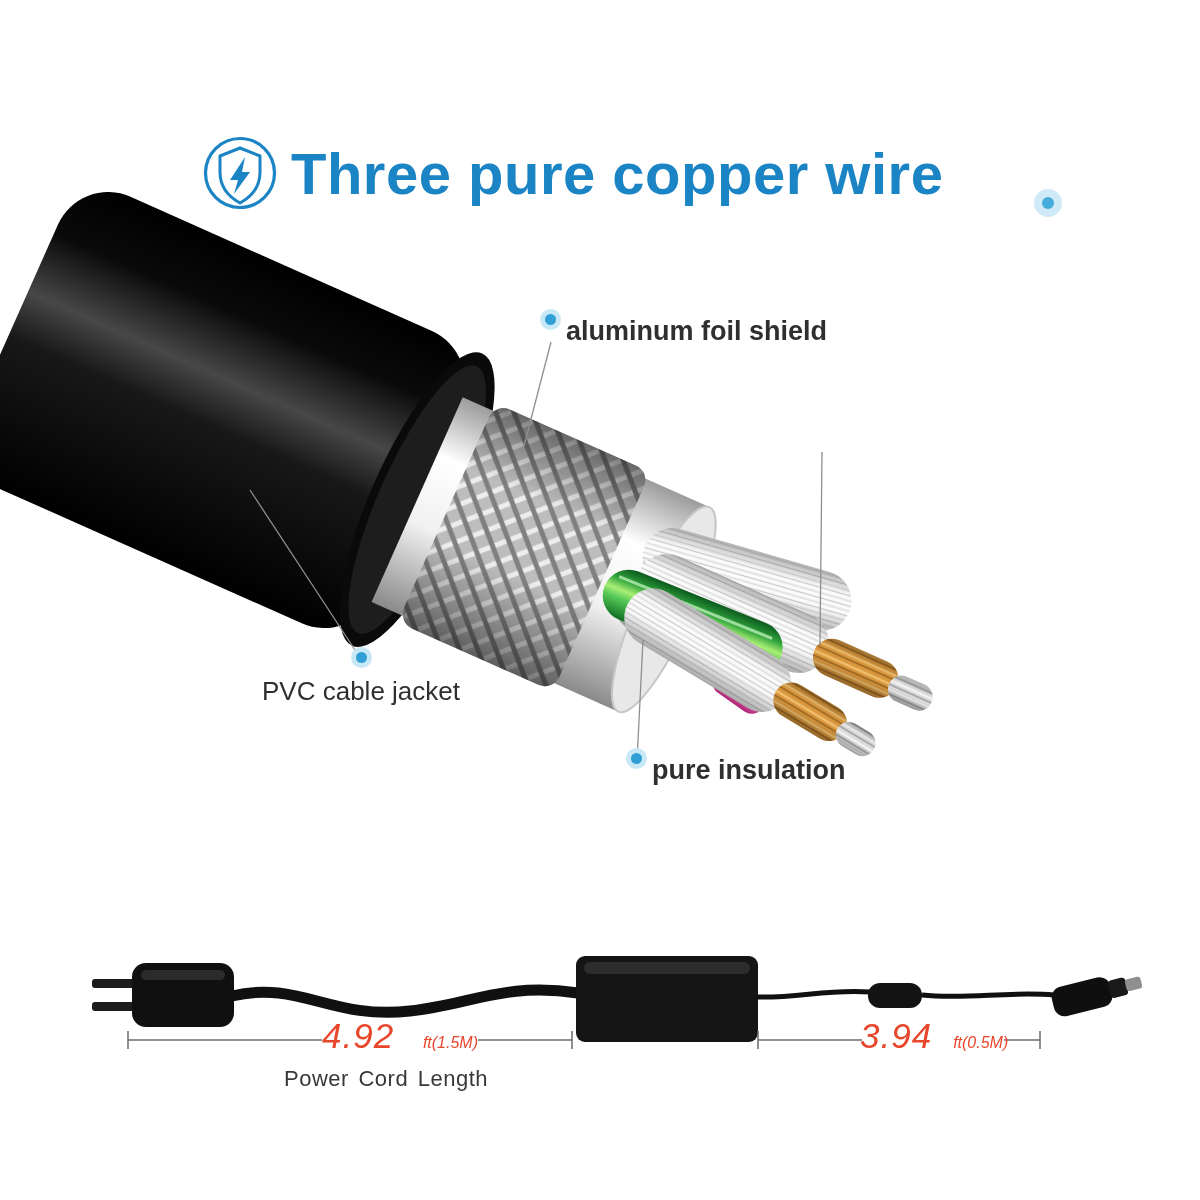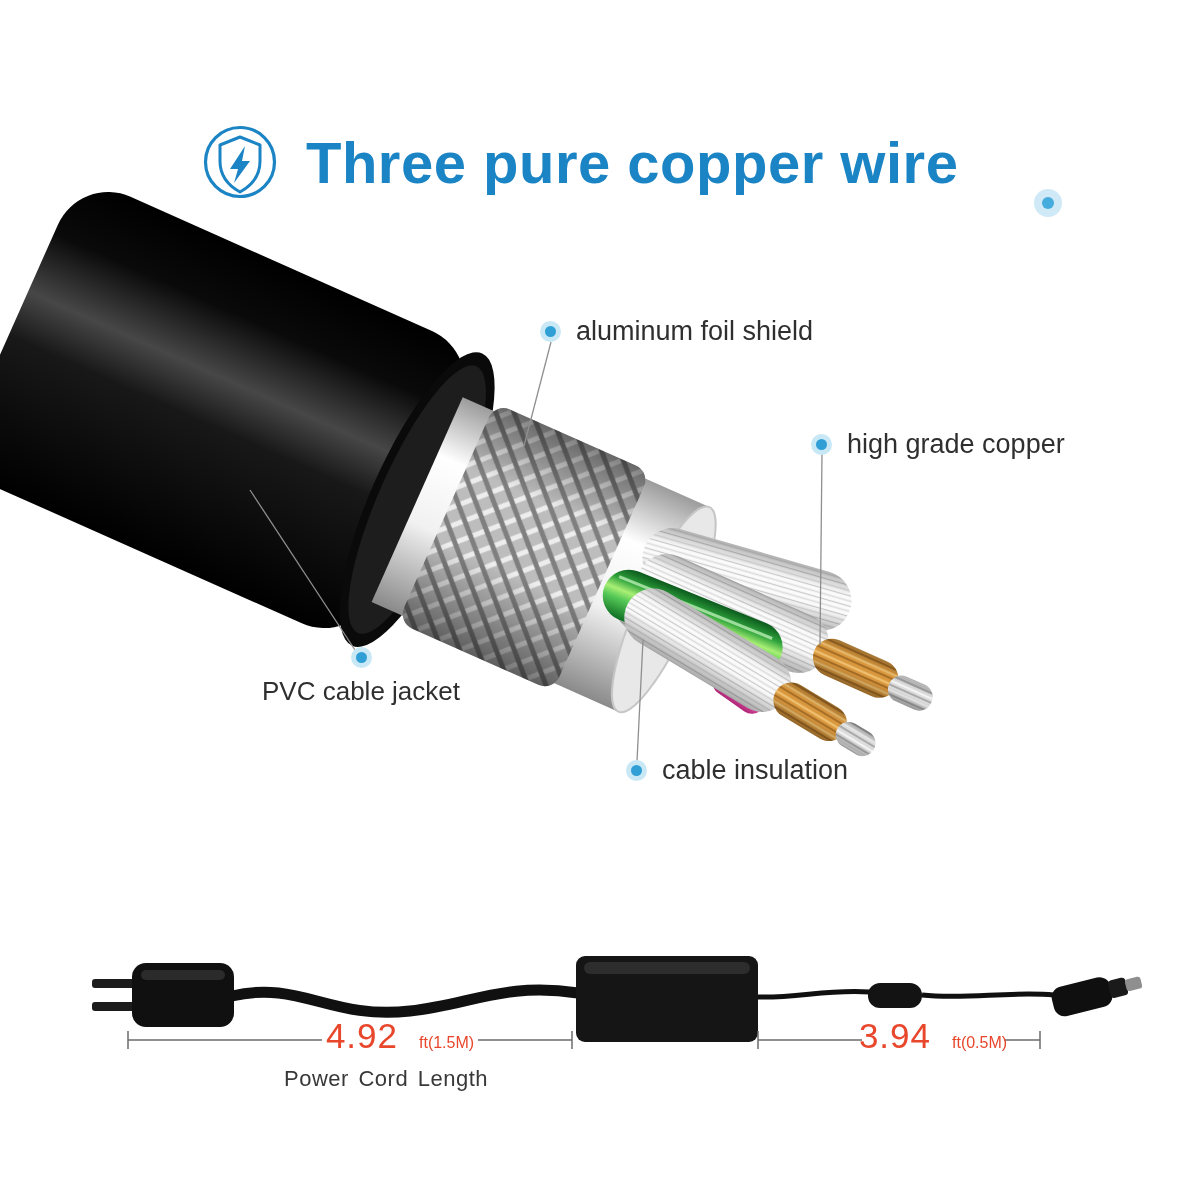--- a/index.html
+++ b/index.html
@@ -8,48 +8,48 @@
     position: relative;
     width: 1200px;
     height: 1200px;
     background: #ffffff;
     font-family: "Liberation Sans", sans-serif;
     overflow: hidden;
   }
   .art { position: absolute; left: 0; top: 0; }
 
   .header {
-    position: absolute; left: 202px; top: 124px;
-    display: flex; align-items: center; gap: 28px;
+    position: absolute; left: 202px; top: 135px;
+    display: flex; align-items: center; gap: 13px;
   }
   .shield-wrap { width: 76px; height: 76px; flex: none; }
   .title {
     font-size: 58px; font-weight: 700; color: #1b84c4;
     white-space: nowrap; letter-spacing: 0.5px;
   }
 
   .deco-dot {
     position: absolute; left: 1034px; top: 189px;
     width: 28px; height: 28px; border-radius: 50%;
     background: #cfe9f6; display: flex; align-items: center; justify-content: center;
   }
   .deco-dot-inner { width: 12px; height: 12px; border-radius: 50%; background: #46abdd; }
 
-  .callout { position: absolute; display: flex; align-items: center; gap: 20px; }
+  .callout { position: absolute; display: flex; align-items: flex-start; gap: 10px; font-weight: bold; }
   .callout-col { position: absolute; display: flex; flex-direction: column; align-items: center; gap: 11px; justify-content: flex-end; }
   .marker-dot {
     width: 11px; height: 11px; border-radius: 50%;
     background: #2f9fd6; box-shadow: 0 0 0 5px #c9e8f6; flex: none;
   }
   .callout-label {
     font-size: 27px; color: #2f2f2f; line-height: 34px; white-space: nowrap;
   }
 
   .meas {
-    position: absolute; display: flex; align-items: baseline; justify-content: center;
+    position: absolute; display: flex; align-items: baseline; justify-content: space-between; font-style: italic;
   }
   .meas-val { font-size: 35px; color: #e8472c; letter-spacing: 1px; }
   .meas-unit { font-size: 16px; color: #e8472c; margin-left: 21px; }
   .meas-label {
     position: absolute; font-size: 22px; color: #383838;
     text-align: center; letter-spacing: 0.5px; word-spacing: 3px;
   }
 </style>
 </head>
 <body>
@@ -219,33 +219,29 @@
 
   <span class="deco-dot">
     <span class="deco-dot-inner"></span>
   </span>
 
   <div class="callout" style="left:545px; top:314px">
     <span class="marker-dot"></span>
     <span class="callout-label">aluminum foil shield</span>
   </div>
 
-  <div class="callout" style="left:816px; top:427px">
-    <span class="marker-dot"></span>
-    <span class="callout-label">high grade copper</span>
-  </div>
 
   <div class="callout-col" style="left:256px; top:652px; width:210px">
     <span class="marker-dot"></span>
     <span class="callout-label" style="font-size:26px">PVC cable jacket</span>
   </div>
 
   <div class="callout" style="left:631px; top:753px">
     <span class="marker-dot"></span>
-    <span class="callout-label">cable insulation</span>
+    <span class="callout-label">pure insulation</span>
   </div>
 
   <div class="meas" style="left:322px; top:1016px; width:156px">
     <span class="meas-val">4.92</span>
     <span class="meas-unit">ft(1.5M)</span>
   </div>
   <div class="meas-label" style="left:266px; top:1066px; width:240px">Power Cord Length</div>
 
   <div class="meas" style="left:860px; top:1016px; width:146px">
     <span class="meas-val">3.94</span>

